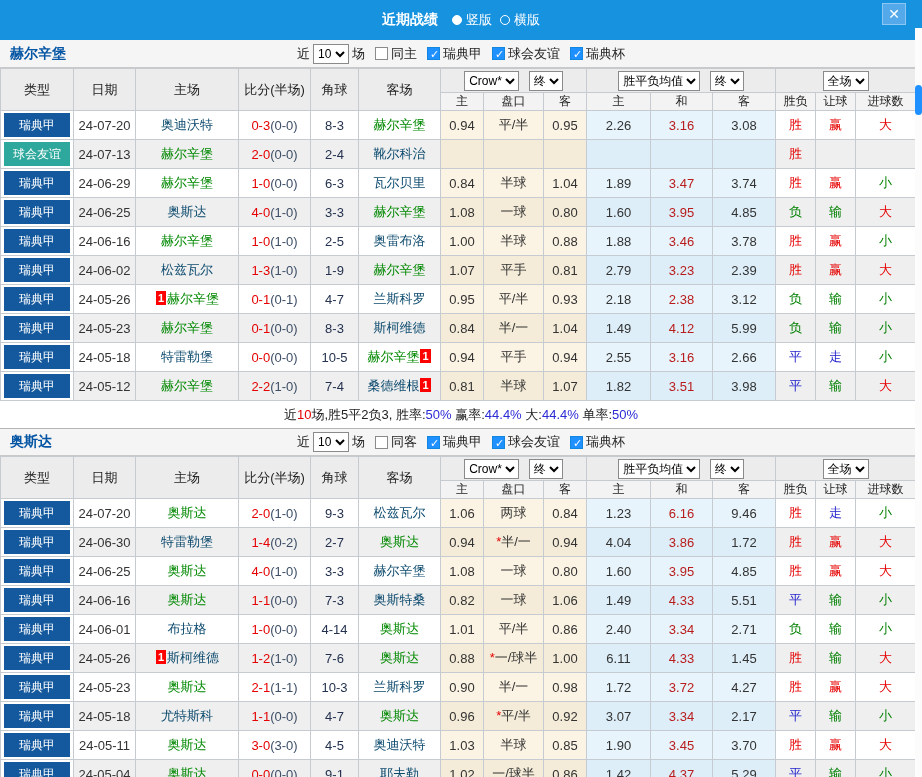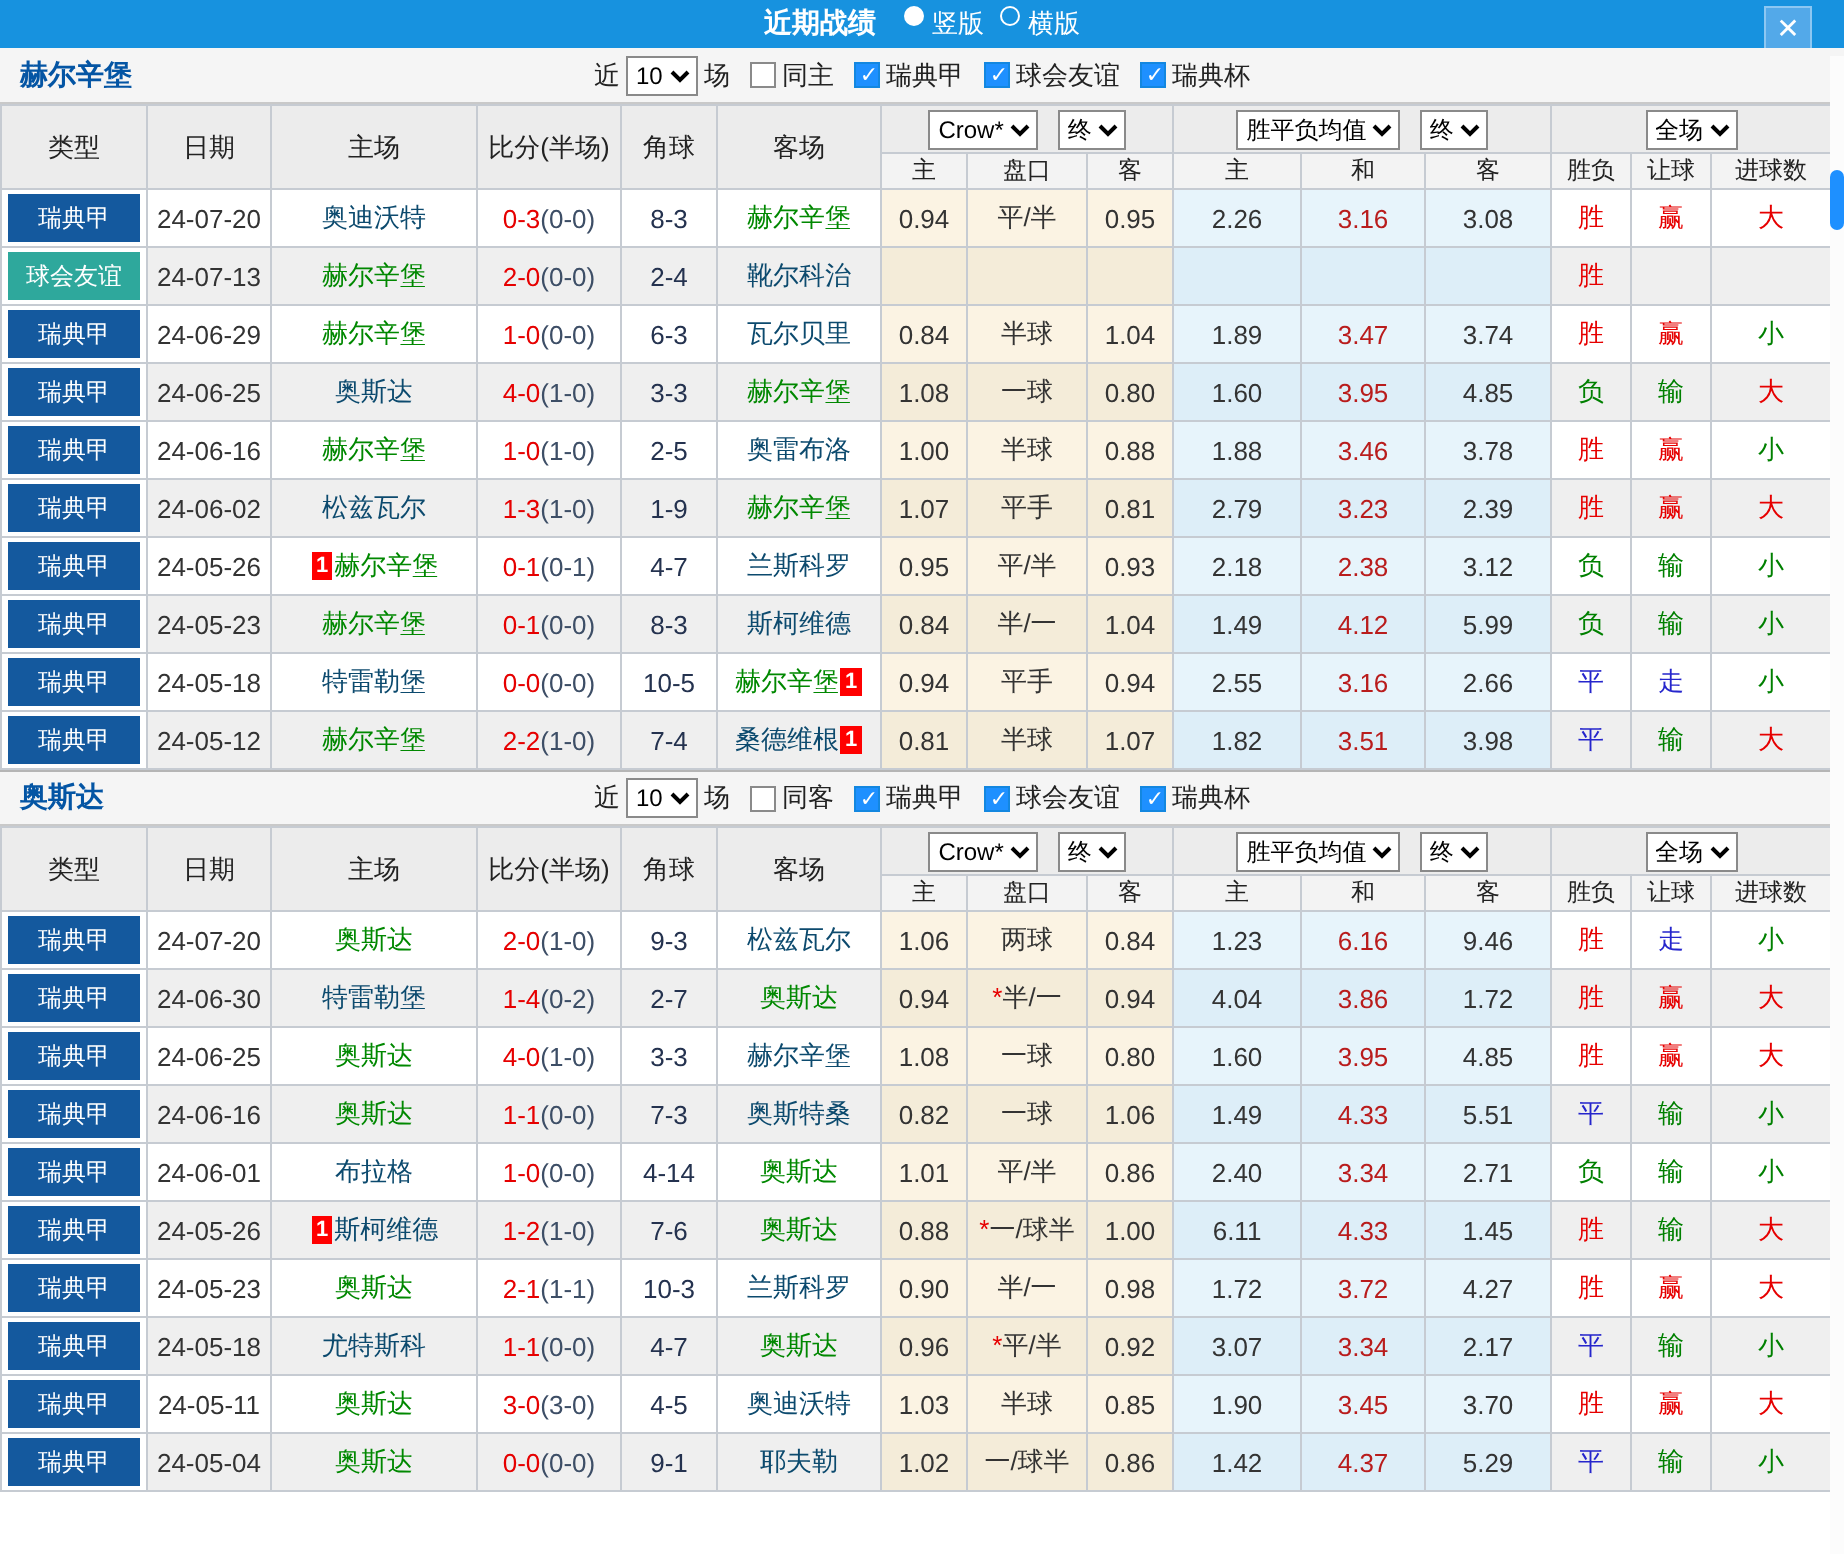--- a/index.html
+++ b/index.html
@@ -1,24 +1,24 @@
 <!DOCTYPE html>
 <html><head>
 <meta charset="utf-8">
 <style>
   * { margin:0; padding:0; box-sizing:border-box; }
   body {
     width:922px; height:777px; overflow:hidden; position:relative;
     background:#fff; font-family:"Liberation Sans","DejaVu Sans",sans-serif;
   }
   
-  .topbar { height:24px; background:#1792DF; color:#fff; display:flex;
+  .topbar { height:40px; background:#1792DF; color:#fff; display:flex;
     align-items:center; justify-content:center; position:relative; }
   .topbar .title { font-weight:bold; font-size:14px; margin-right:6px; }
-  .radio { display:inline-flex; margin-left:8px; font-size:13px; cursor:default; }
+  .radio { display:inline-flex; align-items:center; margin-left:8px; font-size:13px; cursor:default; }
   .dot { width:10px; height:10px; border:1px solid #fff; border-radius:50%;
     display:inline-block; margin-right:4px; background:transparent; }
   .dot.on { background:#fff; }
   .close-btn { position:absolute; right:16px; top:3px; width:24px; height:22px;
     background:#53A9E9; border:1px solid #8CC7F2; color:#fff; font-size:14px;
     font-weight:bold; text-align:center; line-height:20px; cursor:pointer; }
   
   .team-row { height:28px; background:#F5F5F5; display:flex; align-items:center;
     position:relative; border-bottom:1px solid #C9C9C9; }
   .section + .section .team-row { border-top:1px solid #B5B5B5; }
@@ -342,20 +342,21 @@
           <td class="c-odds">1.07</td>
           <td class="c-avg">1.82</td>
           <td class="c-avg mid">3.51</td>
           <td class="c-avg">3.98</td>
           <td class="c-plain t-blue">平</td>
           <td class="c-plain t-green">输</td>
           <td class="c-plain t-red">大</td>
         </tr>
       </tbody>
   </table>
+  <div class="summary" id="summary0"><span class="seg-k">近</span><span class="seg-r">10</span><span class="seg-k">场,胜5平2负3, 胜率:</span><span class="seg-p">50%</span><span class="seg-k"> 赢率:</span><span class="seg-p">44.4%</span><span class="seg-k"> 大:</span><span class="seg-p">44.4%</span><span class="seg-k"> 单率:</span><span class="seg-p">50%</span></div>
 </div>
 
 <div class="section">
   <div class="team-row">
     <span class="team-name">奥斯达</span>
     <div class="filter">
       <span>近</span>
       <select><option>10</option></select>
       <span>场</span>
       <span class="cb"></span>

